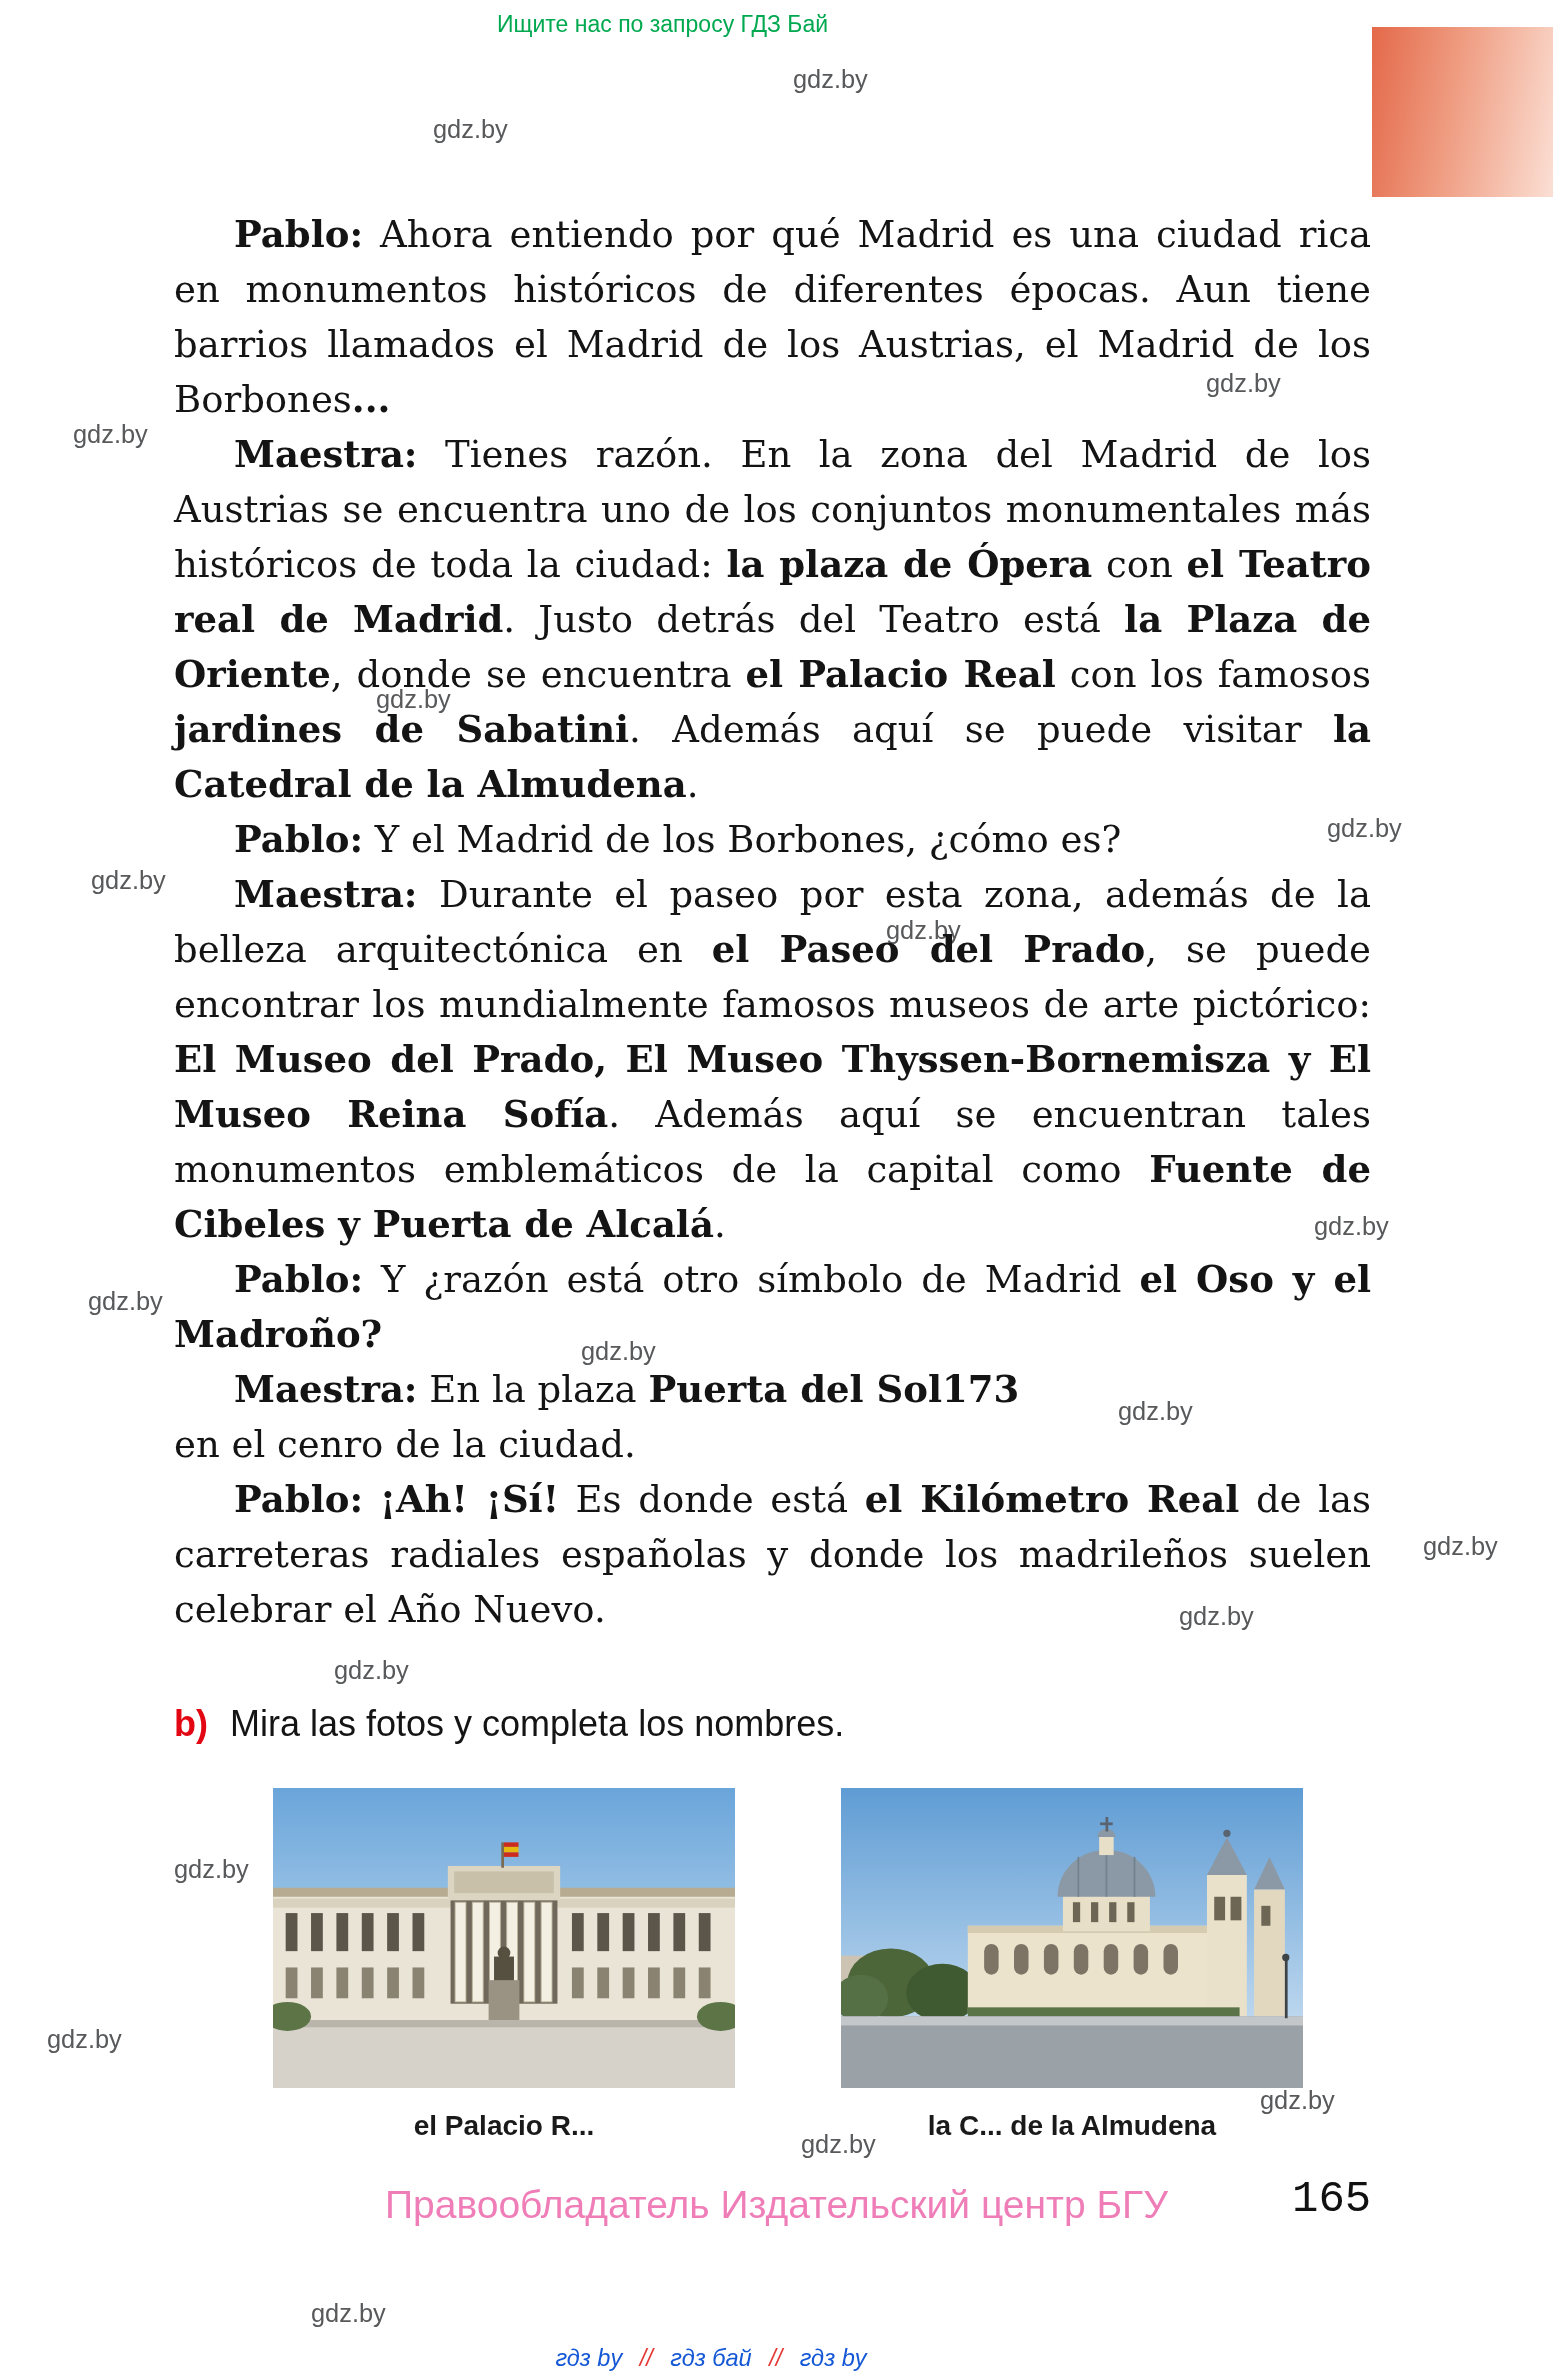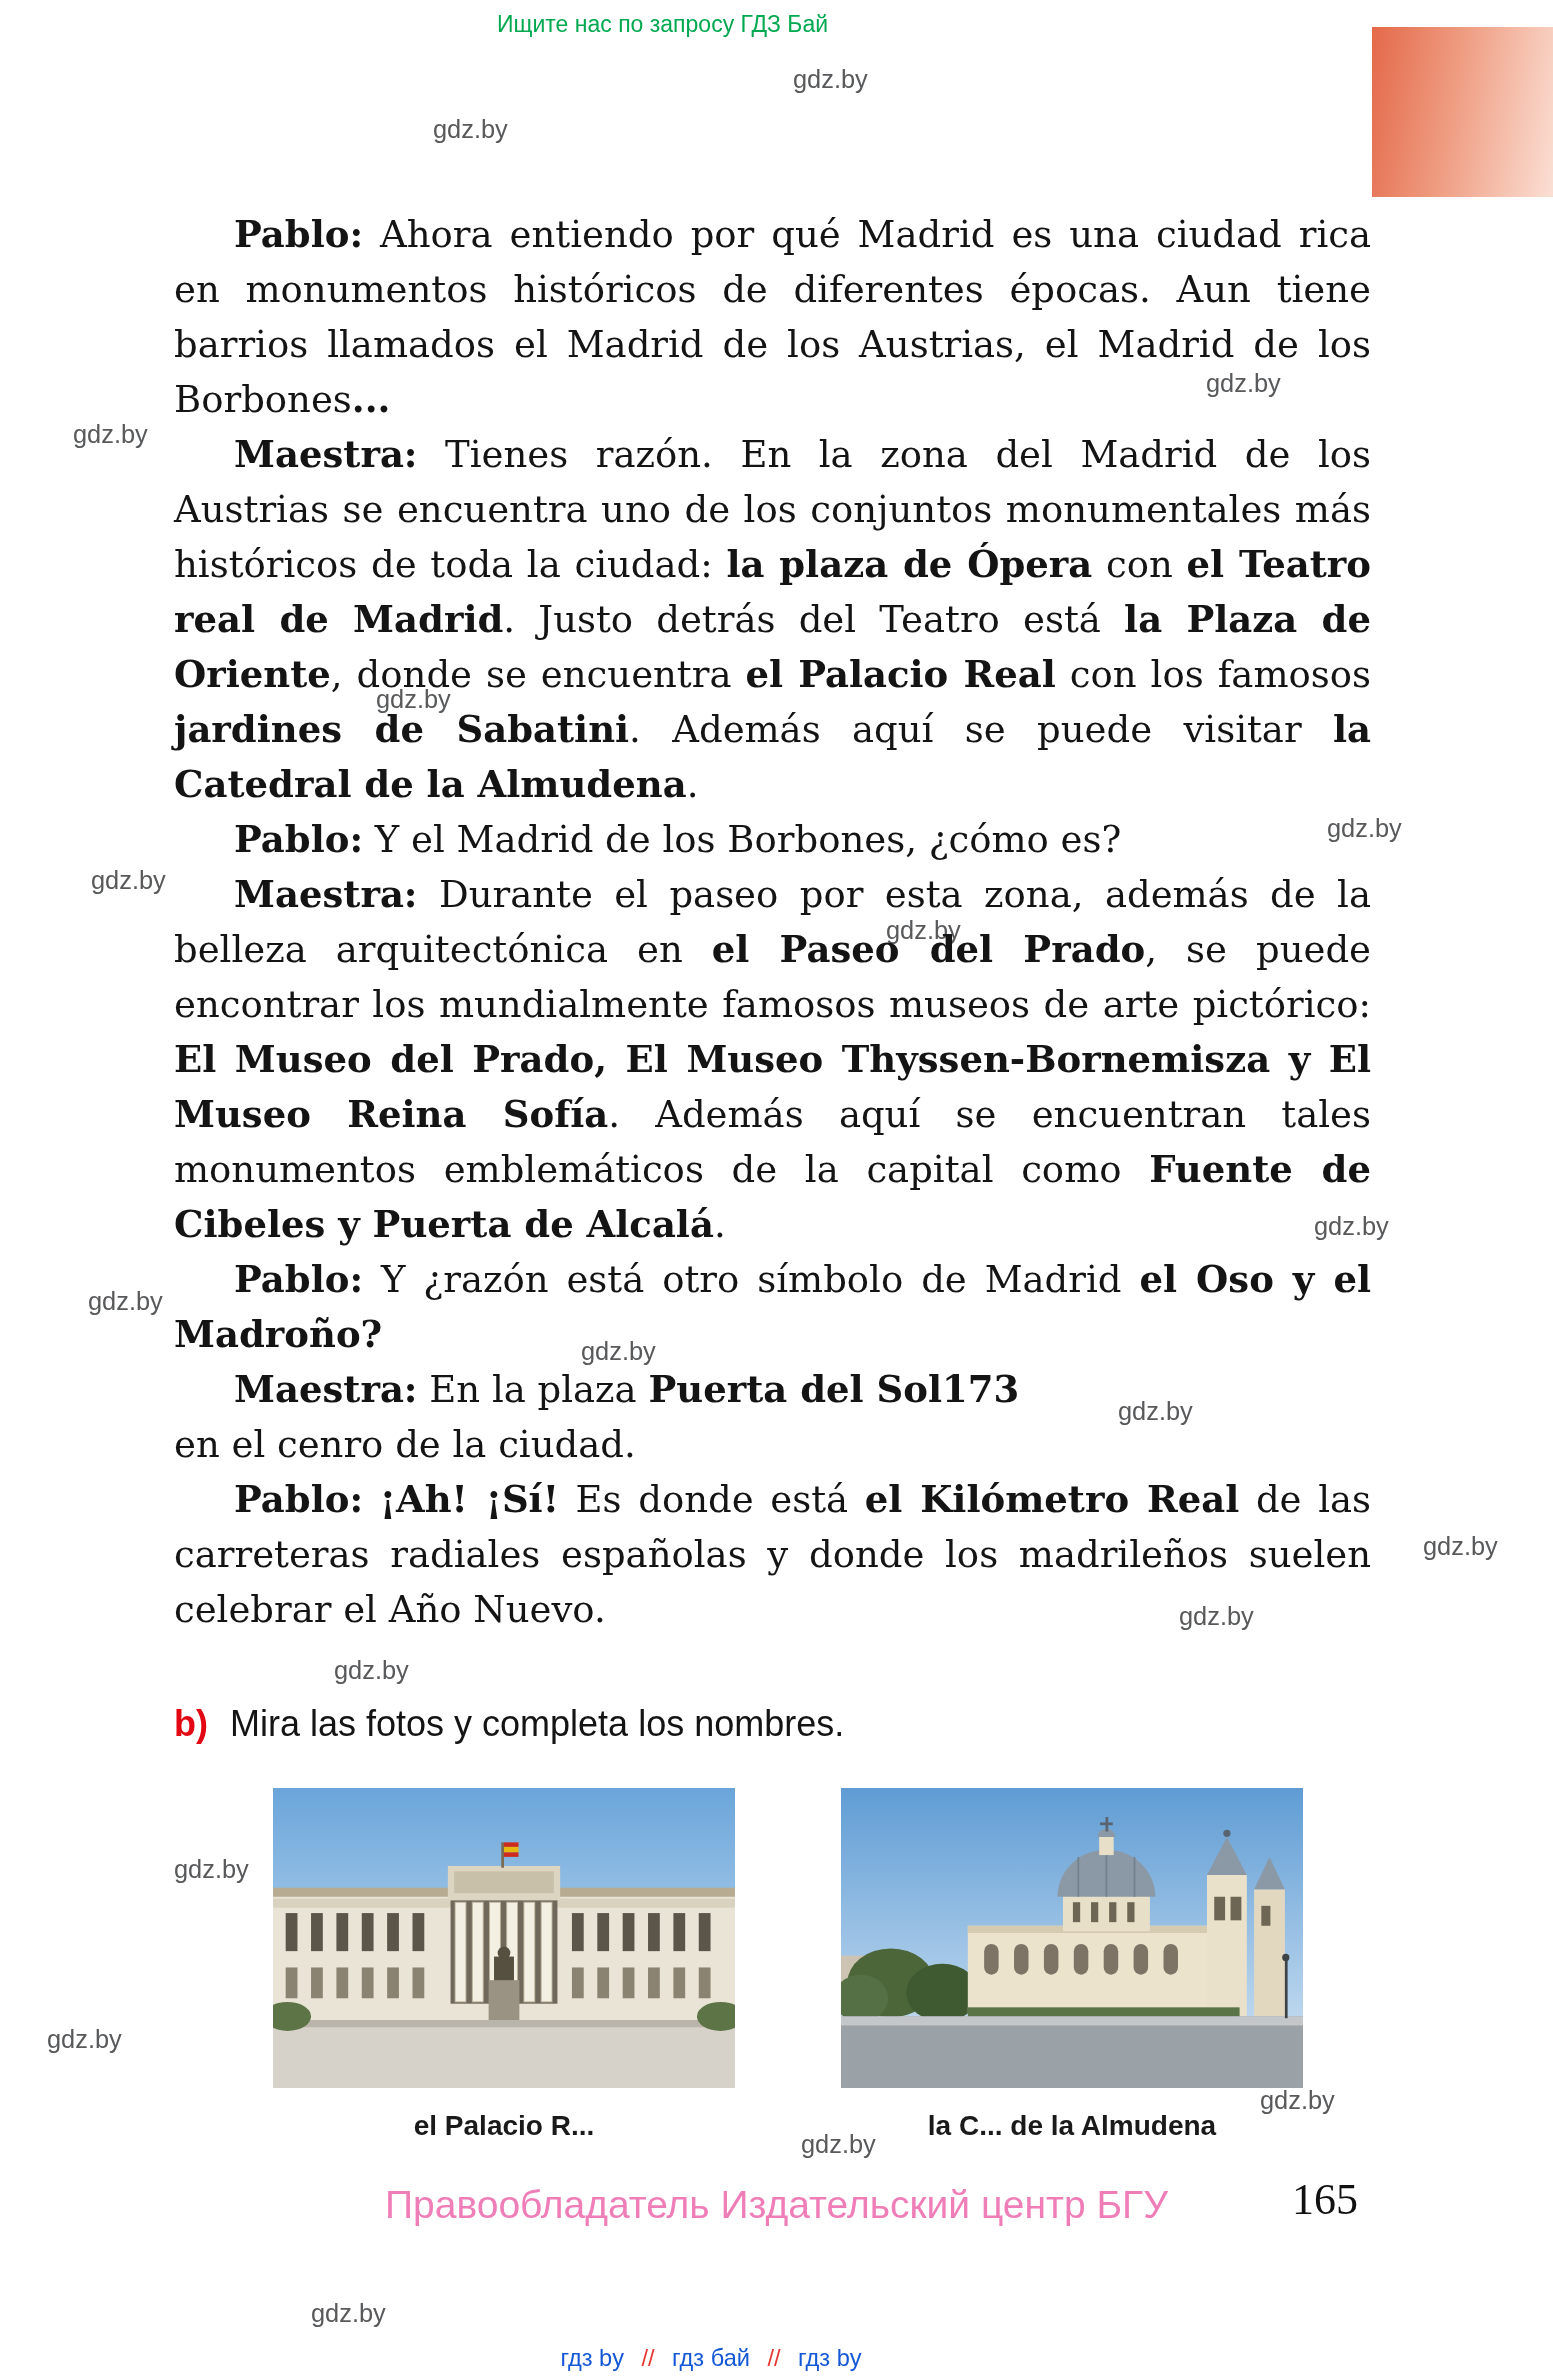--- a/index.html
+++ b/index.html
@@ -44,25 +44,25 @@
     margin-top:22px; text-align:center;
     font-family:"Liberation Sans", sans-serif; font-weight:bold;
     font-size:28px; color:#1a1a1a;
   }
   .publisher {
     position:absolute; top:2183px; left:0; width:1553px; text-align:center;
     font-family:Liberation Sans, sans-serif; font-size:39px; color:#ef7db7;
   }
   .page-number {
     position:absolute; top:2174px; left:1292px;
-    font-family:Liberation Serif, serif; font-size:44px; color:#111111;
+    font-family:Liberation Mono, monospace; font-size:44px; color:#111111;
   }
   .footer-links {
     position:absolute; top:2345px; left:0; width:1422px; text-align:center;
-    font-family:"Liberation Sans", sans-serif; font-size:23.6px;
+    font-family:"Liberation Sans", sans-serif; font-size:23.6px;font-style:italic;
   }
   .footer-links .lnk { color:#1558d6; margin:0 7.3px; cursor:pointer; }
   .footer-links .sep { color:#e53935; margin:0 3.6px; }
 </style>
 </head>
 <body>
 
 <div class="page">
 
   <div class="promo-top">Ищите нас по запросу ГДЗ Бай</div>

